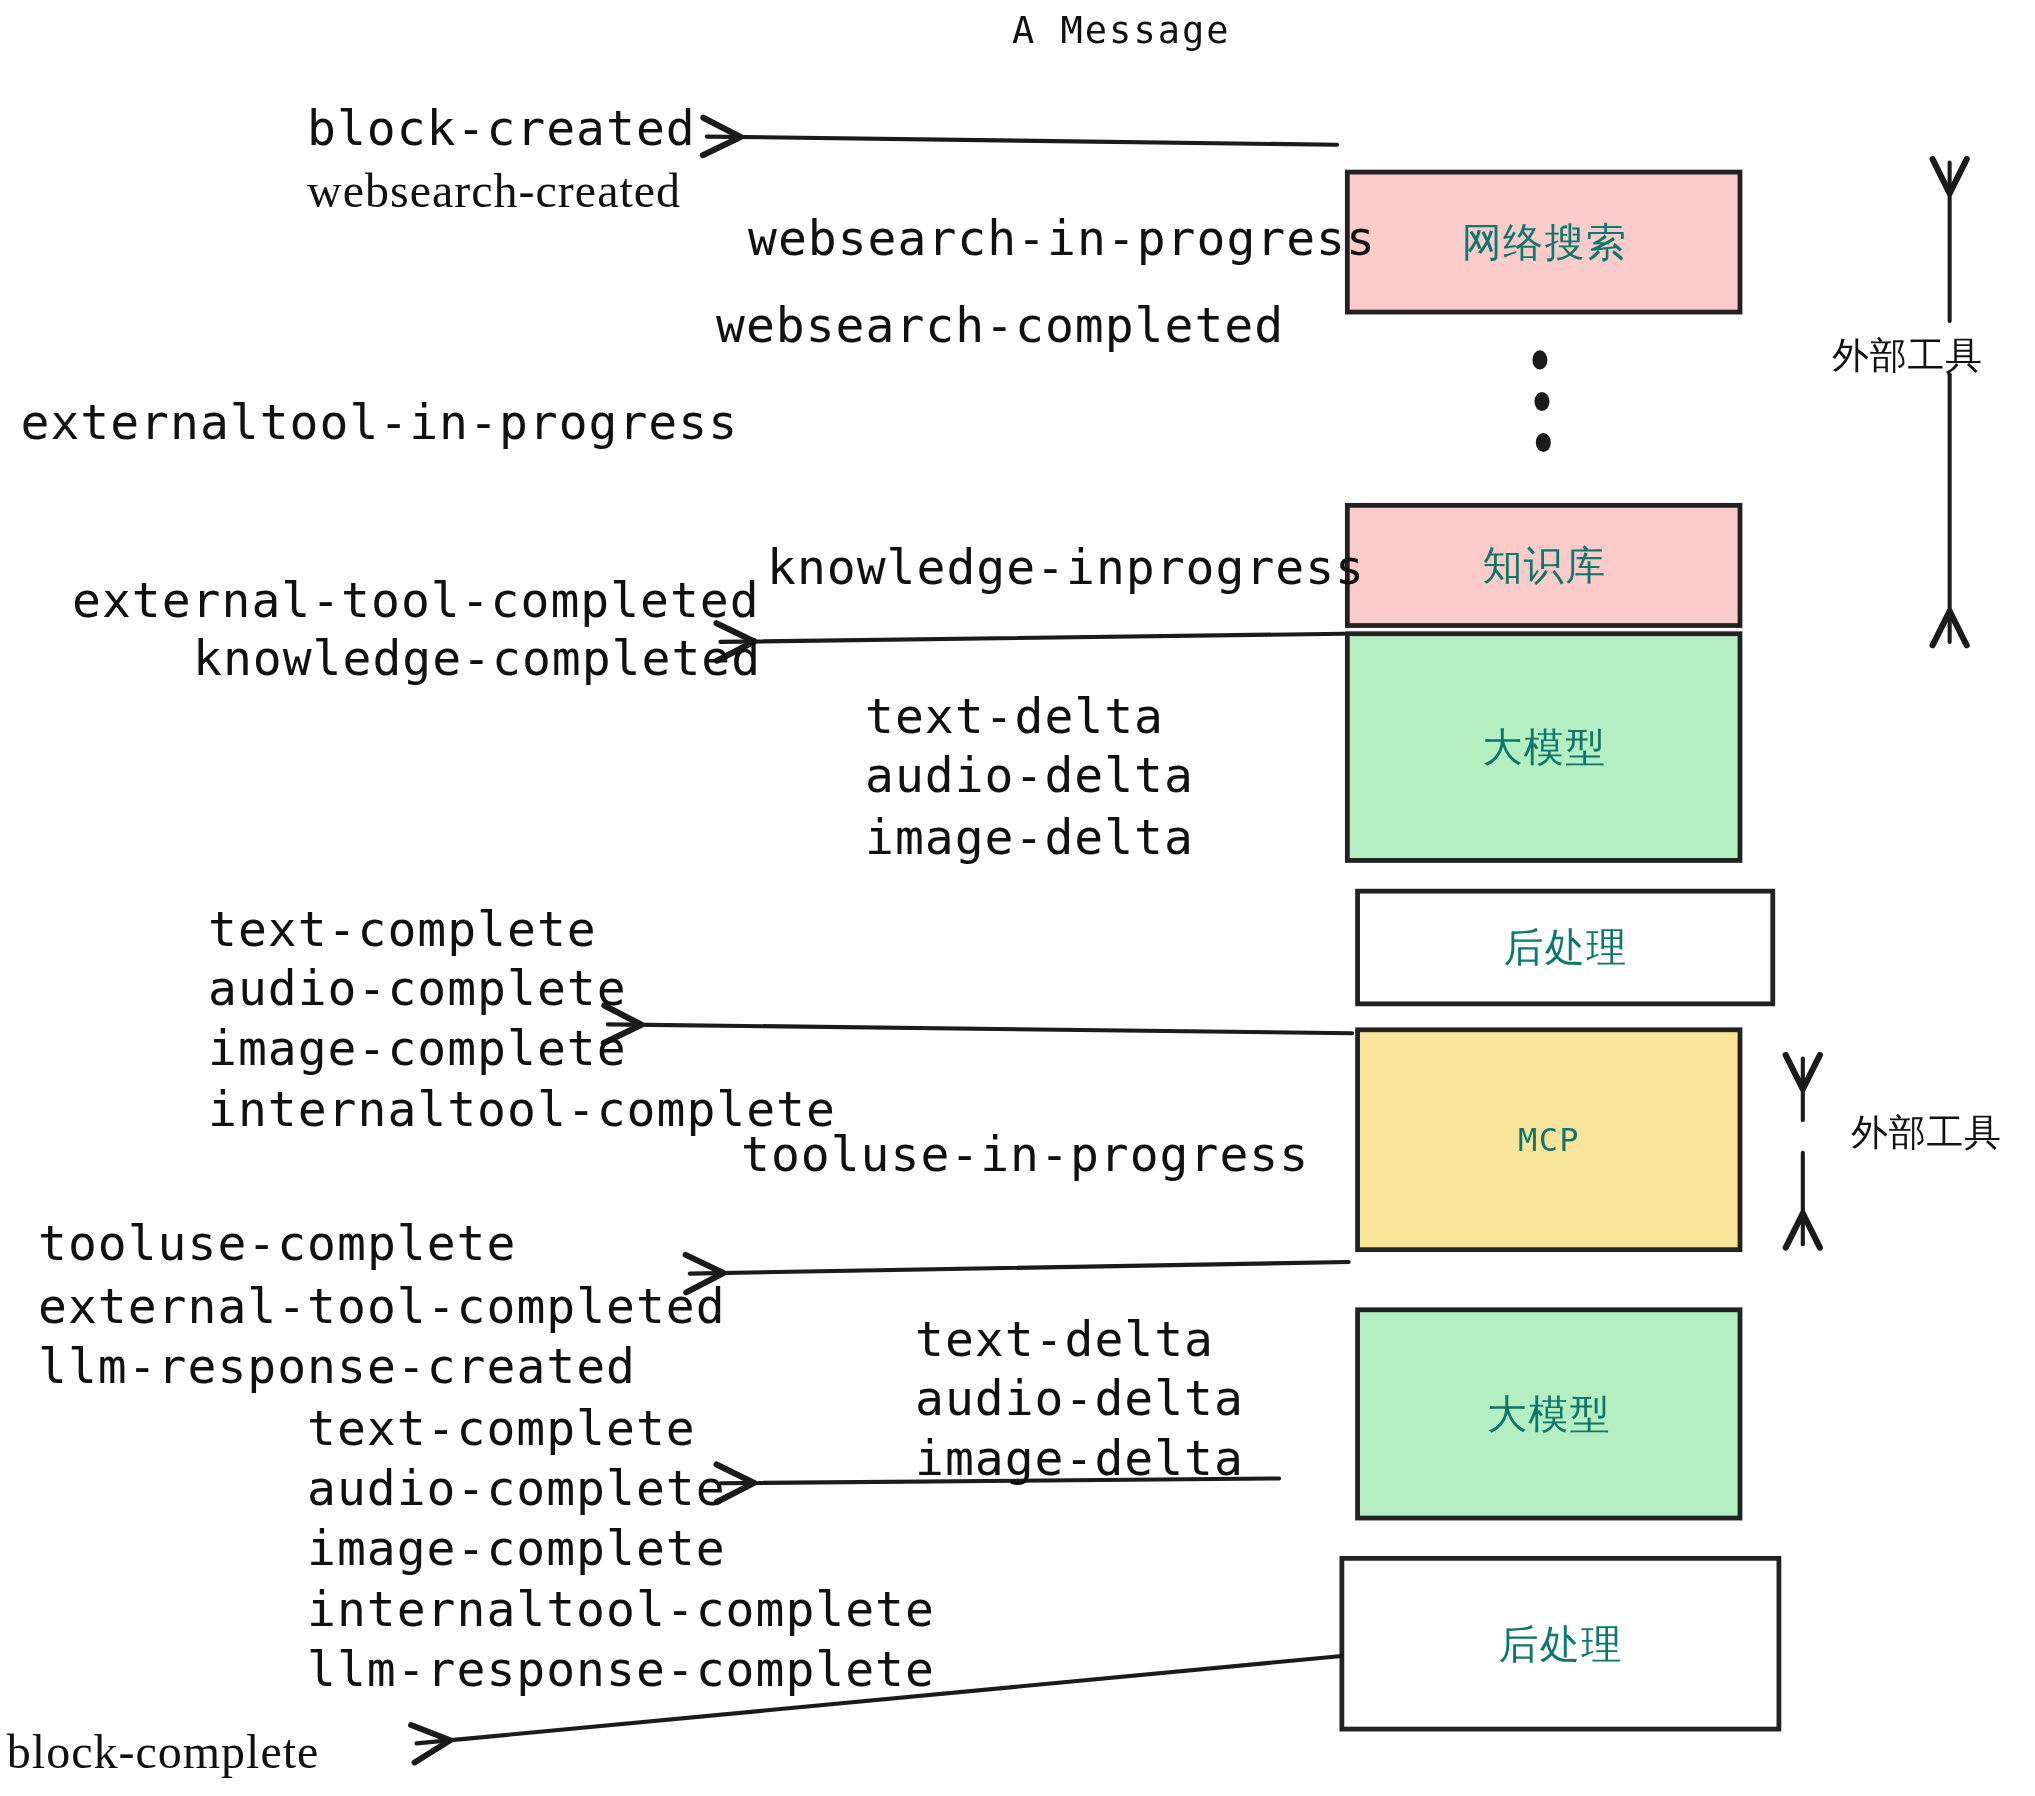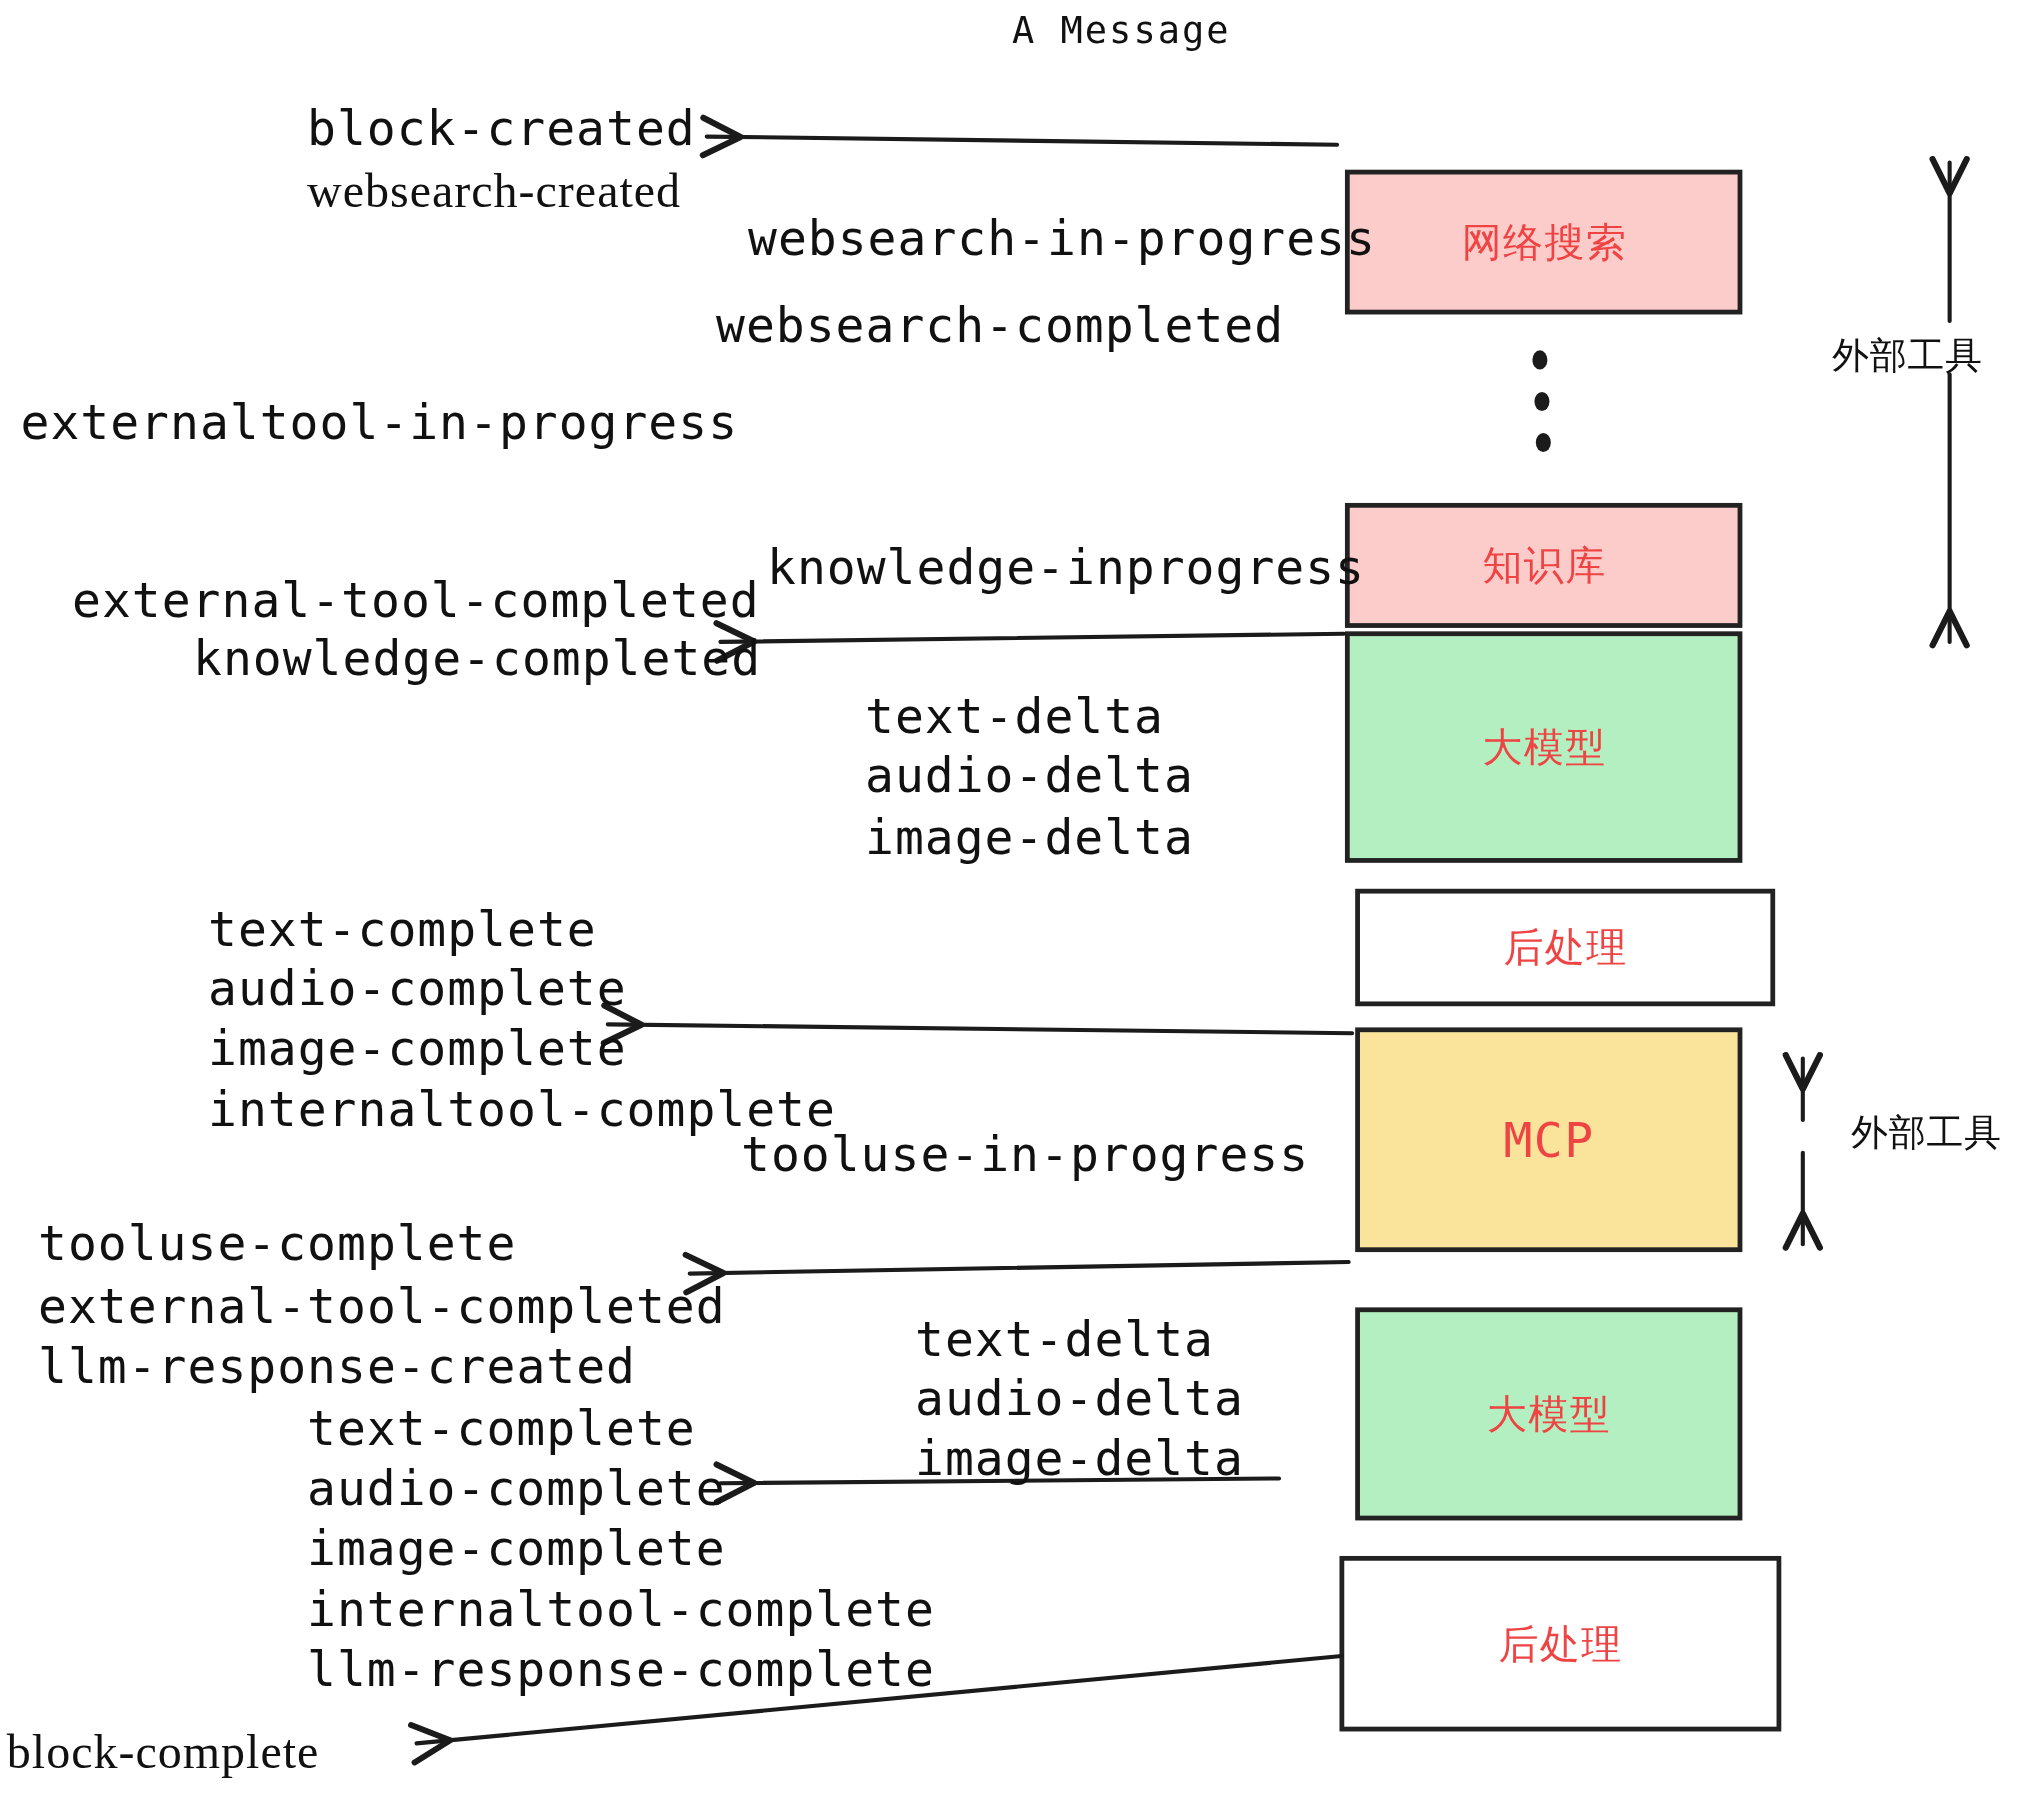--- a/index.html
+++ b/index.html
@@ -41,27 +41,27 @@
     line-height: 1;
     margin-left: 28px;
   }
   .boxlabel {
     position: absolute;
     display: flex;
     align-items: center;
     justify-content: center;
     font-family: "DejaVu Sans", "Liberation Sans", sans-serif;
     font-size: 40px;
-    color: #ef4444;
+    color: #0f766e;
     pointer-events: none;
     letter-spacing: 1.4px;
   }
   .boxlabel.mono {
     font-family: "DejaVu Sans Mono", "Liberation Mono", monospace;
-    font-size: 48px;
+    font-size: 32px;
   }
   .grouplabel {
     position: absolute;
     white-space: pre;
     font-family: Liberation Mono, monospace;
     font-size: 37px;
     color: #111111;
     line-height: 1;
     letter-spacing: 0.7px;
   }

